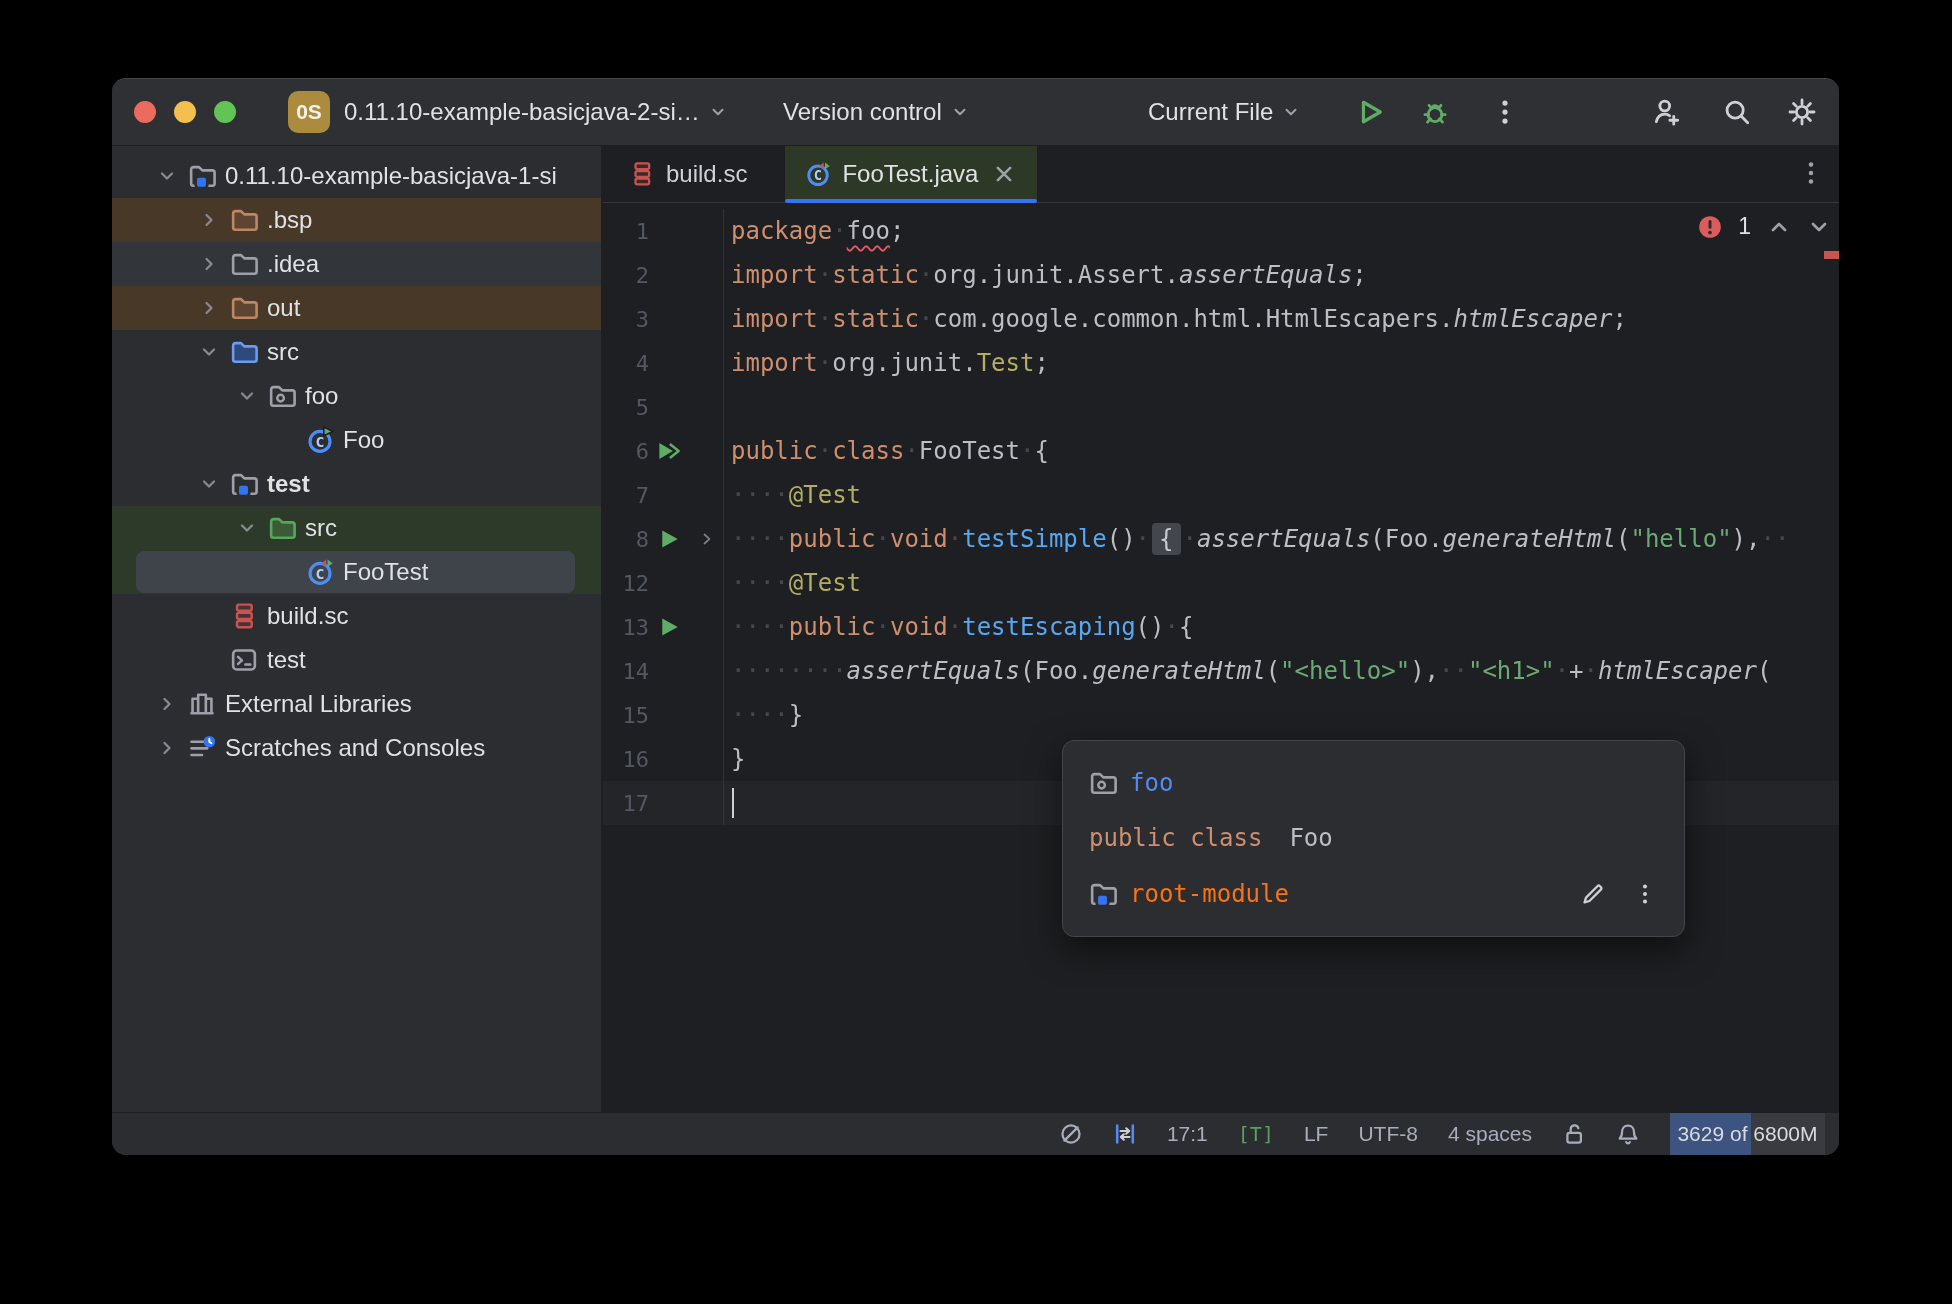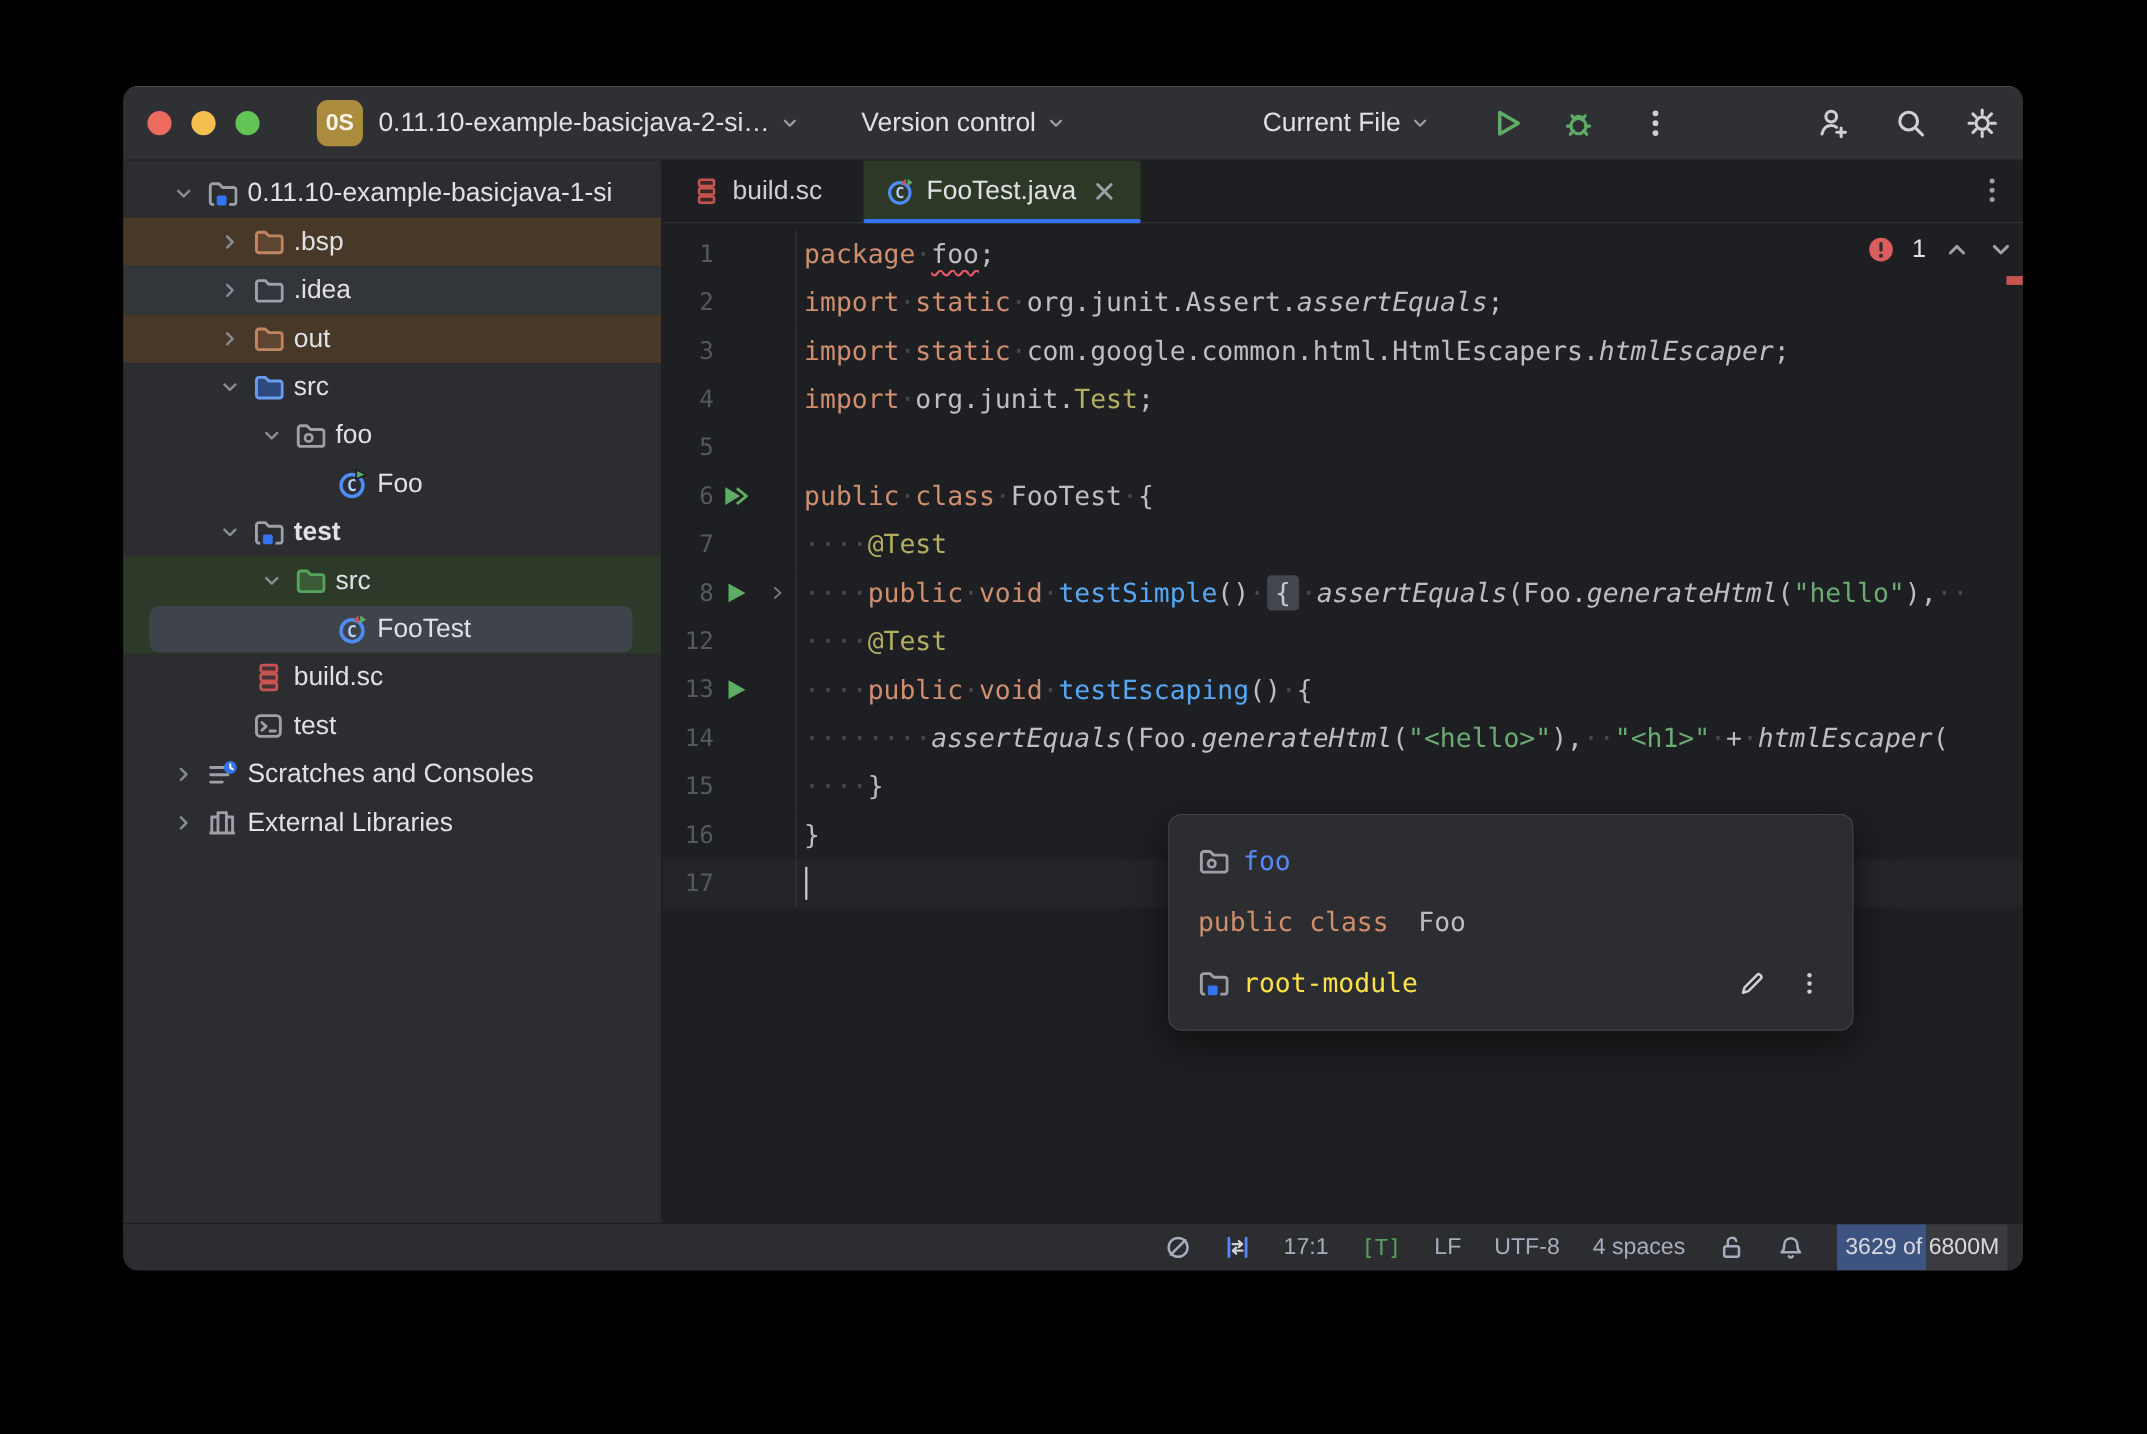--- a/index.html
+++ b/index.html
@@ -66,21 +66,21 @@
   .inspection .icon{width:24px;height:24px;}
   .stripe-err{position:absolute;top:48px;right:0;width:15px;height:8px;background:#C75450;}
 
   
   .popup{position:absolute;left:459px;top:537px;width:623px;height:197px;background:#2B2D30;border:1px solid #43454A;border-radius:12px;box-shadow:0 12px 34px rgba(0,0,0,.55);padding:14px 26px;box-sizing:border-box;display:flex;flex-direction:column;justify-content:space-around;z-index:5;}
   .popup-row{display:flex;align-items:center;gap:13px;font-size:24px;}
   .popup-row .icon{width:28px;height:28px;}
   .p-pkg{color:#548AF7;font-family:"DejaVu Sans Mono",monospace;}
   .p-sig{font-family:"DejaVu Sans Mono",monospace;}
   .p-sig .name{color:#BCBEC4;margin-left:14px;}
-  .p-mod{color:#fde047;}
+  .p-mod{color:#f97316;}
   .popup-actions{margin-left:auto;display:flex;align-items:center;gap:26px;}
   .popup-actions .icon{width:26px;height:26px;}
 
   
   .statusbar{height:42px;flex:none;background:#2B2D30;border-top:1px solid #1E1F22;display:flex;align-items:center;justify-content:flex-end;color:#A8ADBD;font-size:21px;}
   .sb-right{display:flex;align-items:center;gap:30px;height:100%;padding-right:14px;}
   .sb-item{cursor:default;}
   .sb-green{color:#5C9E60;font-family:"DejaVu Sans Mono",monospace;font-size:20px;}
   .sb-icon{width:24px;height:24px;}
   .sb-memory{position:relative;width:155px;height:100%;background:#393B40;display:flex;align-items:center;justify-content:center;overflow:hidden;}
@@ -331,43 +331,43 @@
             <span class="tree-label">test</span>
           </div>
           <div class="tree-row" style="padding-left: 34px;">
             <span class="chev">
               <svg viewBox="0 0 16 16">
                 <path d="M6 4l4 4-4 4" stroke="#868B93" stroke-width="1.8" fill="none" stroke-linecap="round" stroke-linejoin="round"></path>
               </svg>
             </span>
             <span class="icon" style="width:28px;height:28px">
               <svg viewBox="0 0 16 16">
+                <g fill="none" stroke="#9DA0A8" stroke-width="1.5" stroke-linejoin="round">
+                  <path d="M2.6 13.3V5h3.2v8.3M5.8 13.3V2.7h4.4v10.6M10.2 13.3V5h3.2v8.3M1.4 13.3h13.2"></path>
+                </g>
+              </svg>
+            </span>
+            <span class="tree-label">External Libraries</span>
+          </div>
+          <div class="tree-row" style="padding-left: 34px;">
+            <span class="chev">
+              <svg viewBox="0 0 16 16">
+                <path d="M6 4l4 4-4 4" stroke="#868B93" stroke-width="1.8" fill="none" stroke-linecap="round" stroke-linejoin="round"></path>
+              </svg>
+            </span>
+            <span class="icon" style="width:28px;height:28px">
+              <svg viewBox="0 0 16 16">
                 <g stroke="#9DA0A8" stroke-width="1.5" stroke-linecap="round">
                   <path d="M2 4.4h7M2 8.2h9M2 12h6"></path>
                 </g>
                 <circle cx="12.2" cy="4.4" r="3.3" fill="#3574F0"></circle>
                 <path d="M12.2 2.8v1.7l1.2.8" stroke="#FFFFFF" stroke-width="1.1" fill="none" stroke-linecap="round"></path>
               </svg>
             </span>
             <span class="tree-label">Scratches and Consoles</span>
-          </div>
-          <div class="tree-row" style="padding-left: 34px;">
-            <span class="chev">
-              <svg viewBox="0 0 16 16">
-                <path d="M6 4l4 4-4 4" stroke="#868B93" stroke-width="1.8" fill="none" stroke-linecap="round" stroke-linejoin="round"></path>
-              </svg>
-            </span>
-            <span class="icon" style="width:28px;height:28px">
-              <svg viewBox="0 0 16 16">
-                <g fill="none" stroke="#9DA0A8" stroke-width="1.5" stroke-linejoin="round">
-                  <path d="M2.6 13.3V5h3.2v8.3M5.8 13.3V2.7h4.4v10.6M10.2 13.3V5h3.2v8.3M1.4 13.3h13.2"></path>
-                </g>
-              </svg>
-            </span>
-            <span class="tree-label">External Libraries</span>
           </div>
         </div>
     </aside>
 
     <section class="editor">
       <div class="tabbar">
         <div id="tabs" style="display:flex;align-items:stretch;">
             <div class="tab">
               <span class="icon">
                 <svg viewBox="0 0 16 16">

